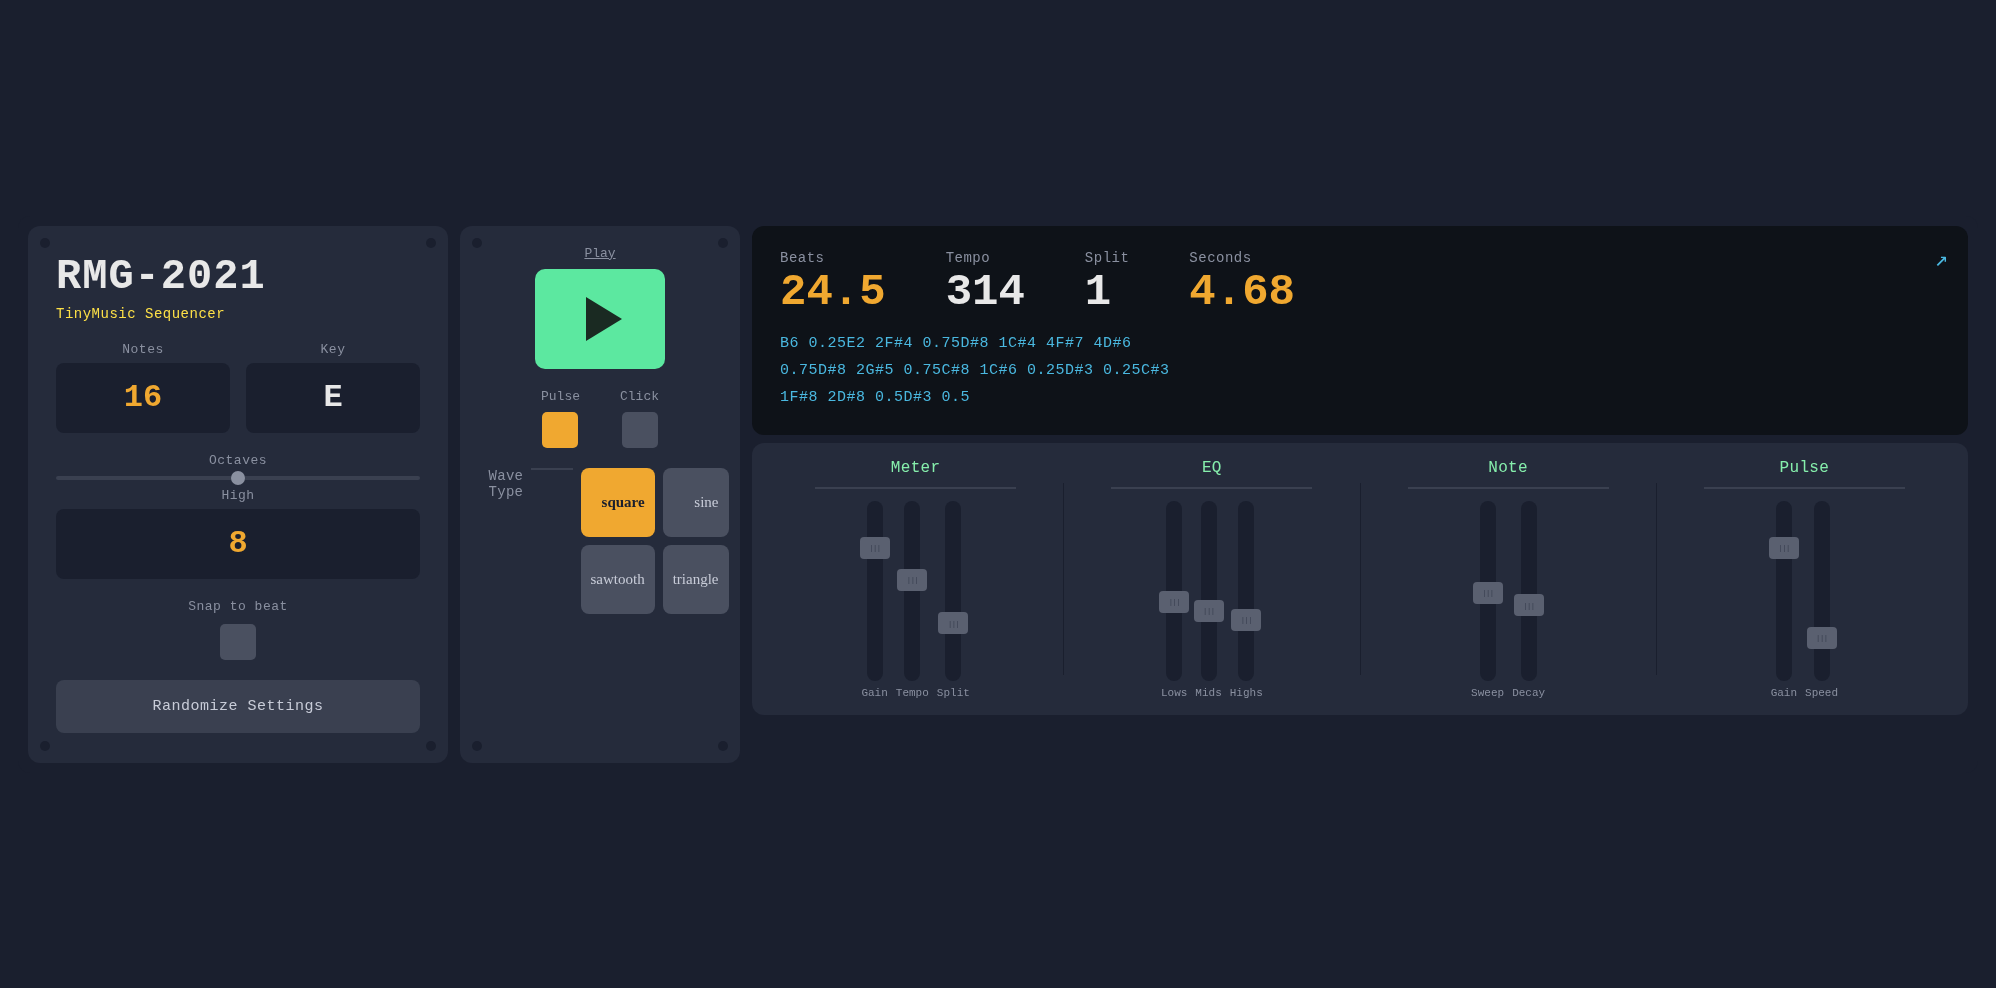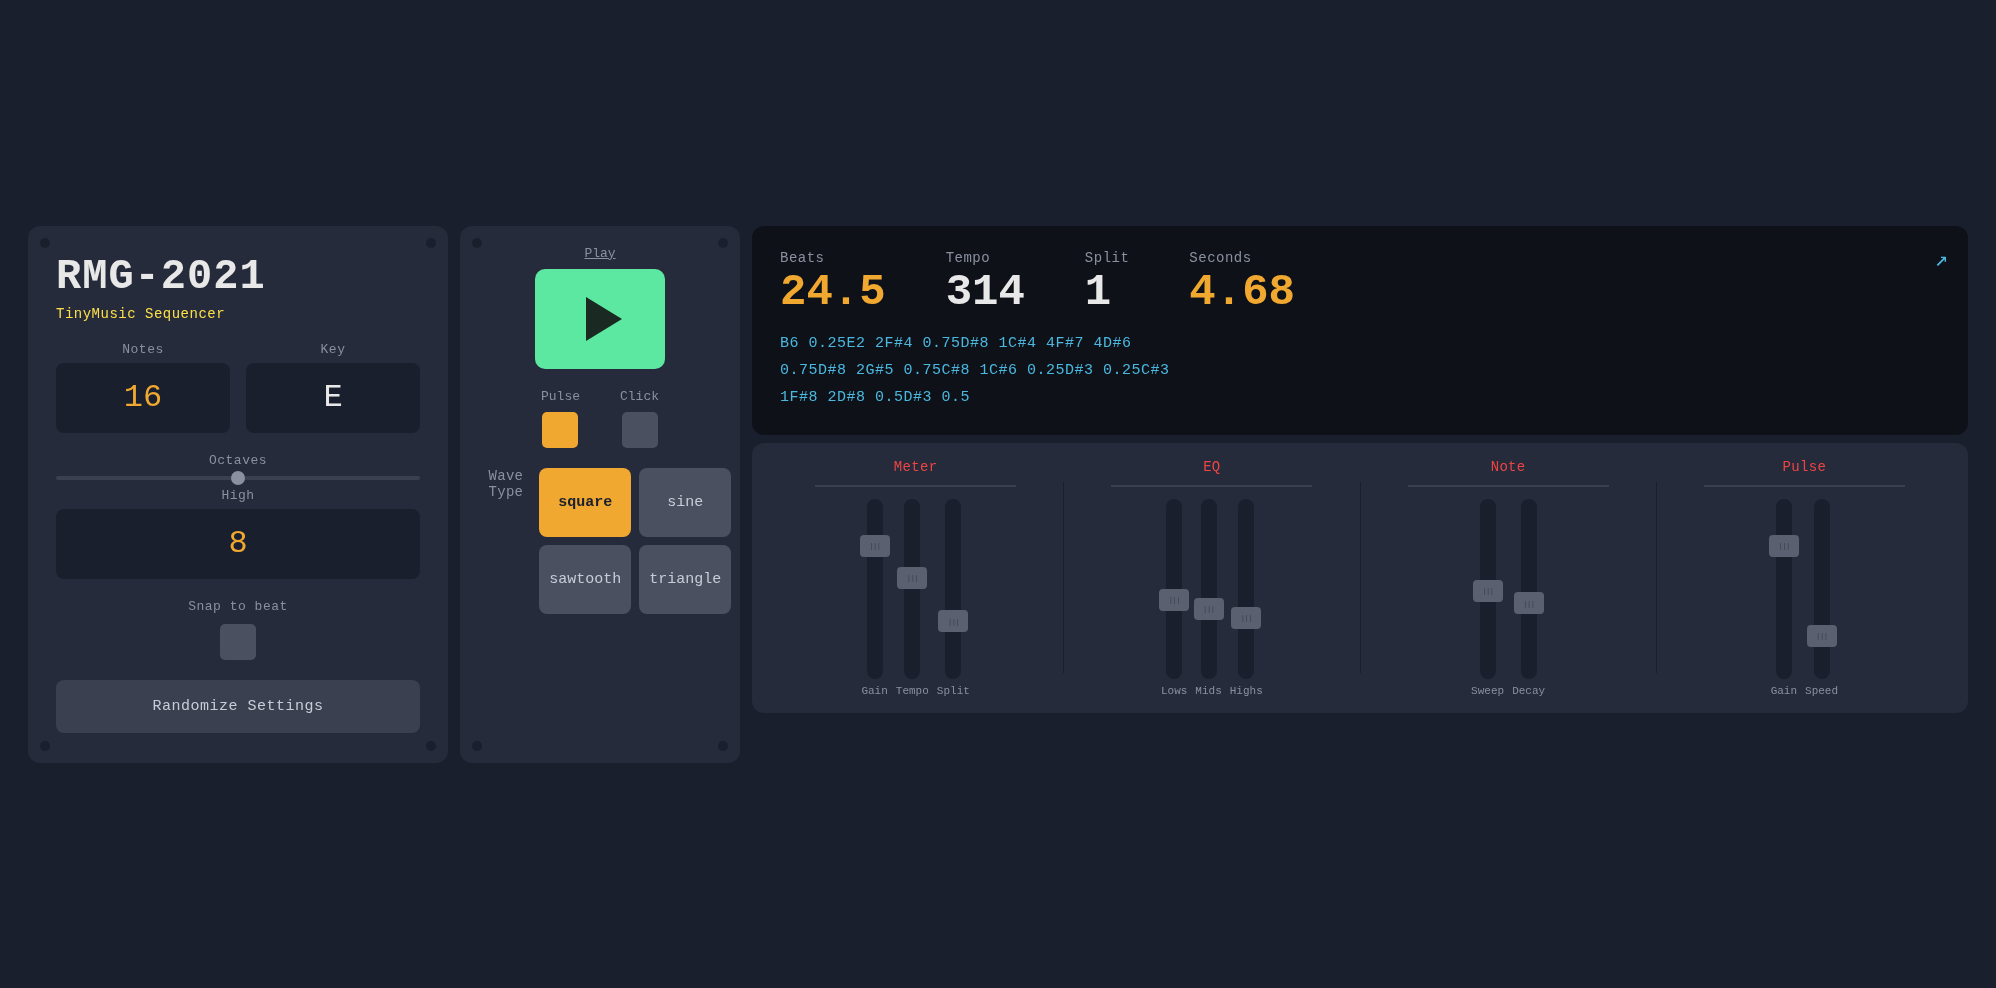--- a/index.html
+++ b/index.html
@@ -71,21 +71,21 @@
       font-size: 13px;
       text-align: center;
       letter-spacing: 0.5px;
     }
     .field-value-box {
       background: #1a1f2e;
       border-radius: 8px;
       padding: 16px 10px;
       text-align: left;
       font-size: 32px;
-      font-weight: 400;
+      font-weight: 700;
       color: #f0a830;
       min-height: 70px;
       display: flex;
       align-items: center;
       justify-content: center;
     }
     .field-value-box.white { color: #e8e8e8; }
     .octaves-section {
       display: flex;
       flex-direction: column;
@@ -230,23 +230,23 @@
       grid-template-columns: 1fr 1fr;
       gap: 8px;
     }
     .wave-btn {
       background: #4a5060;
       border: none;
       border-radius: 8px;
       padding: 26px 10px;
       color: #c8ccd8;
       font-size: 15px;
-      font-family: Liberation Mono, monospace;
-      cursor: pointer;
-      text-align: center;
+      font-family: Liberation Serif, serif;
+      cursor: pointer;
+      text-align: right;
     }
     .wave-btn.active { background: #f0a830; color: #1a1f2e; font-weight: 700; }
     
     .right-panel {
       flex: 1;
       display: flex;
       flex-direction: column;
       gap: 8px;
     }
     
@@ -301,22 +301,22 @@
       align-items: flex-end;
     }
     .slider-group {
       display: flex;
       flex-direction: column;
       align-items: center;
       gap: 10px;
       flex: 1;
     }
     .slider-section-label {
-      color: #ef4444;
-      font-size: 14px;
+      color: #86efac;
+      font-size: 16px;
       text-align: right;
       letter-spacing: 0.3px;
       white-space: nowrap;
     }
     .slider-underline {
       height: 2px;
       background: #3a4050;
       width: 70%;
     }
     .slider-track-container {

